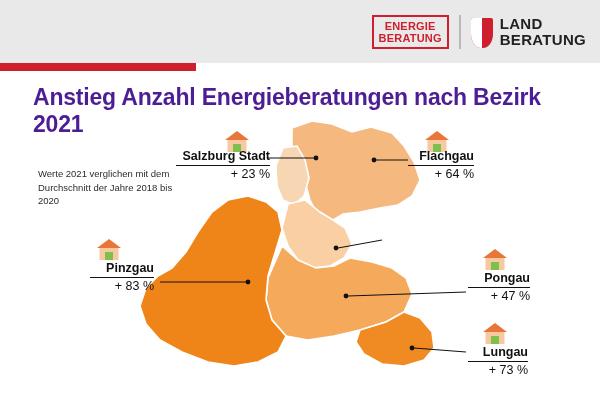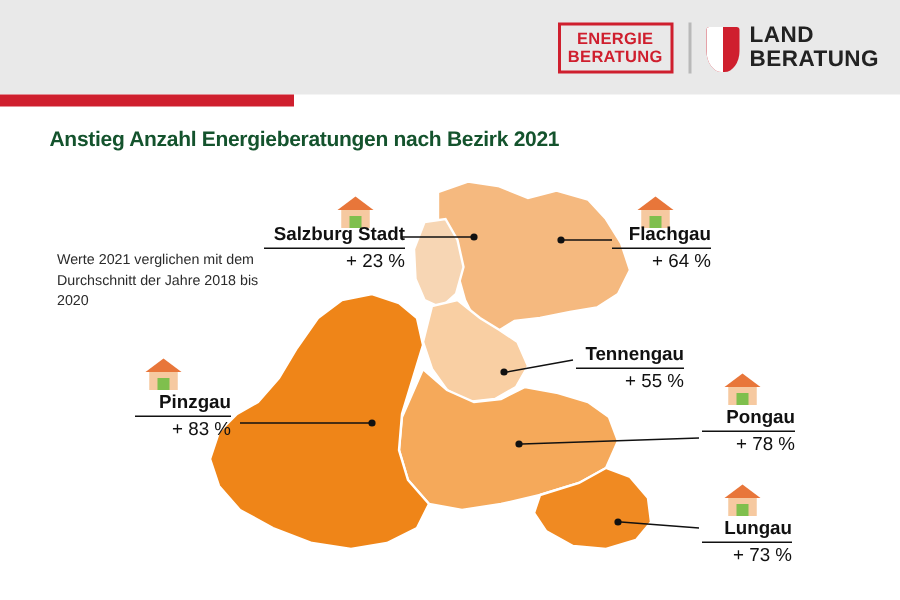--- a/index.html
+++ b/index.html
@@ -49,21 +49,21 @@
     content:"";position:absolute;left:2px;top:7px;width:7px;height:16px;background:#cf1f2e;
     clip-path:polygon(0 0,100% 35%,55% 100%,0 60%);
   }
   .logo-land-text{
     font-weight:bold;font-size:15px;line-height:16px;color:#222;letter-spacing:.3px;
   }
 
   
   .title{
     position:absolute;left:33px;top:84px;width:540px;
-    font-size:14px;font-weight:bold;color:#14532d;
+    font-size:23px;font-weight:bold;color:#4c1d95;
     letter-spacing:-.2px;
   }
 
   
   .note{
     position:absolute;left:38px;top:167px;width:140px;
     font-size:9.5px;line-height:13.5px;color:#2b2b2b;
   }
 
   
@@ -164,36 +164,31 @@
     <div class="rule"></div>
     <div class="val">+ 23 %</div>
   </div>
 
   <div class="lbl" style="left:408px;top:149px;width:66px;">
     <div class="name">Flachgau</div>
     <div class="rule"></div>
     <div class="val">+ 64 %</div>
   </div>
 
-  <div class="lbl" style="left:384px;top:229px;width:72px;">
-    <div class="name">Tennengau</div>
-    <div class="rule"></div>
-    <div class="val">+ 55 %</div>
-  </div>
 
   <div class="lbl" style="left:90px;top:261px;width:64px;">
     <div class="name">Pinzgau</div>
     <div class="rule"></div>
     <div class="val">+ 83 %</div>
   </div>
 
   <div class="lbl" style="left:468px;top:271px;width:62px;">
     <div class="name">Pongau</div>
     <div class="rule"></div>
-    <div class="val">+ 78 %</div>
+    <div class="val">+ 47 %</div>
   </div>
 
   <div class="lbl" style="left:468px;top:345px;width:60px;">
     <div class="name">Lungau</div>
     <div class="rule"></div>
     <div class="val">+ 73 %</div>
   </div>
 
 </div>
 

